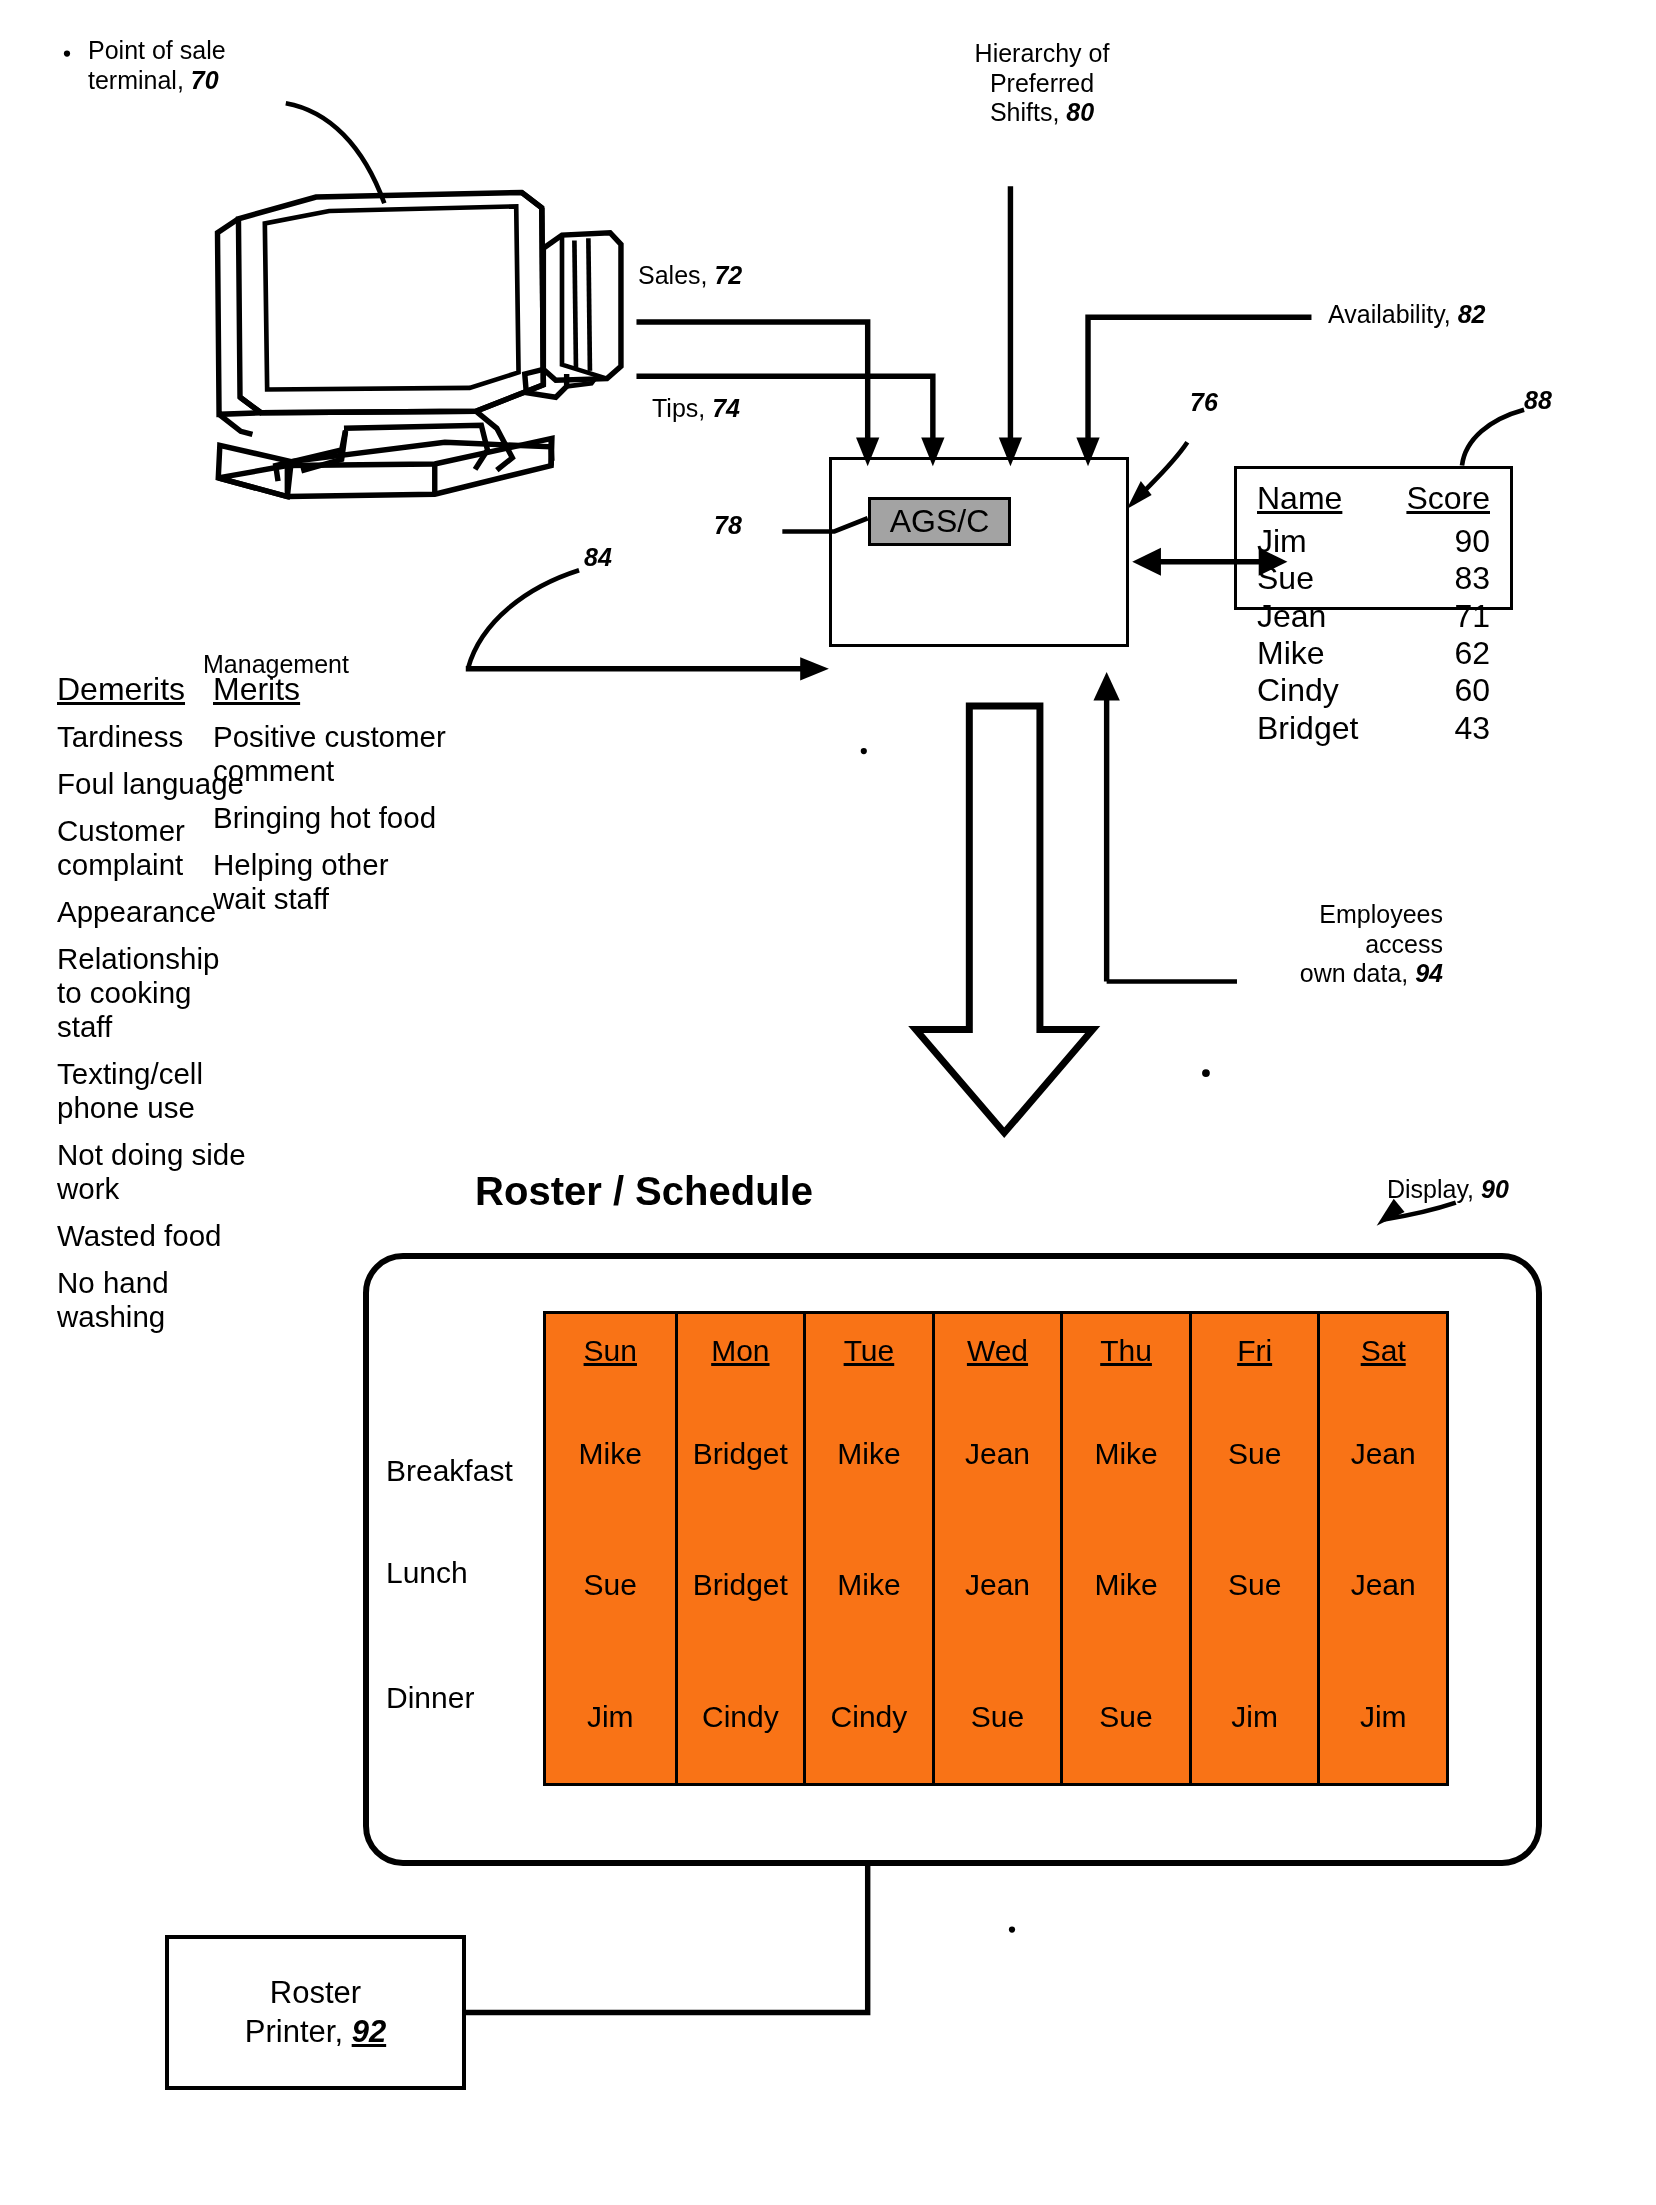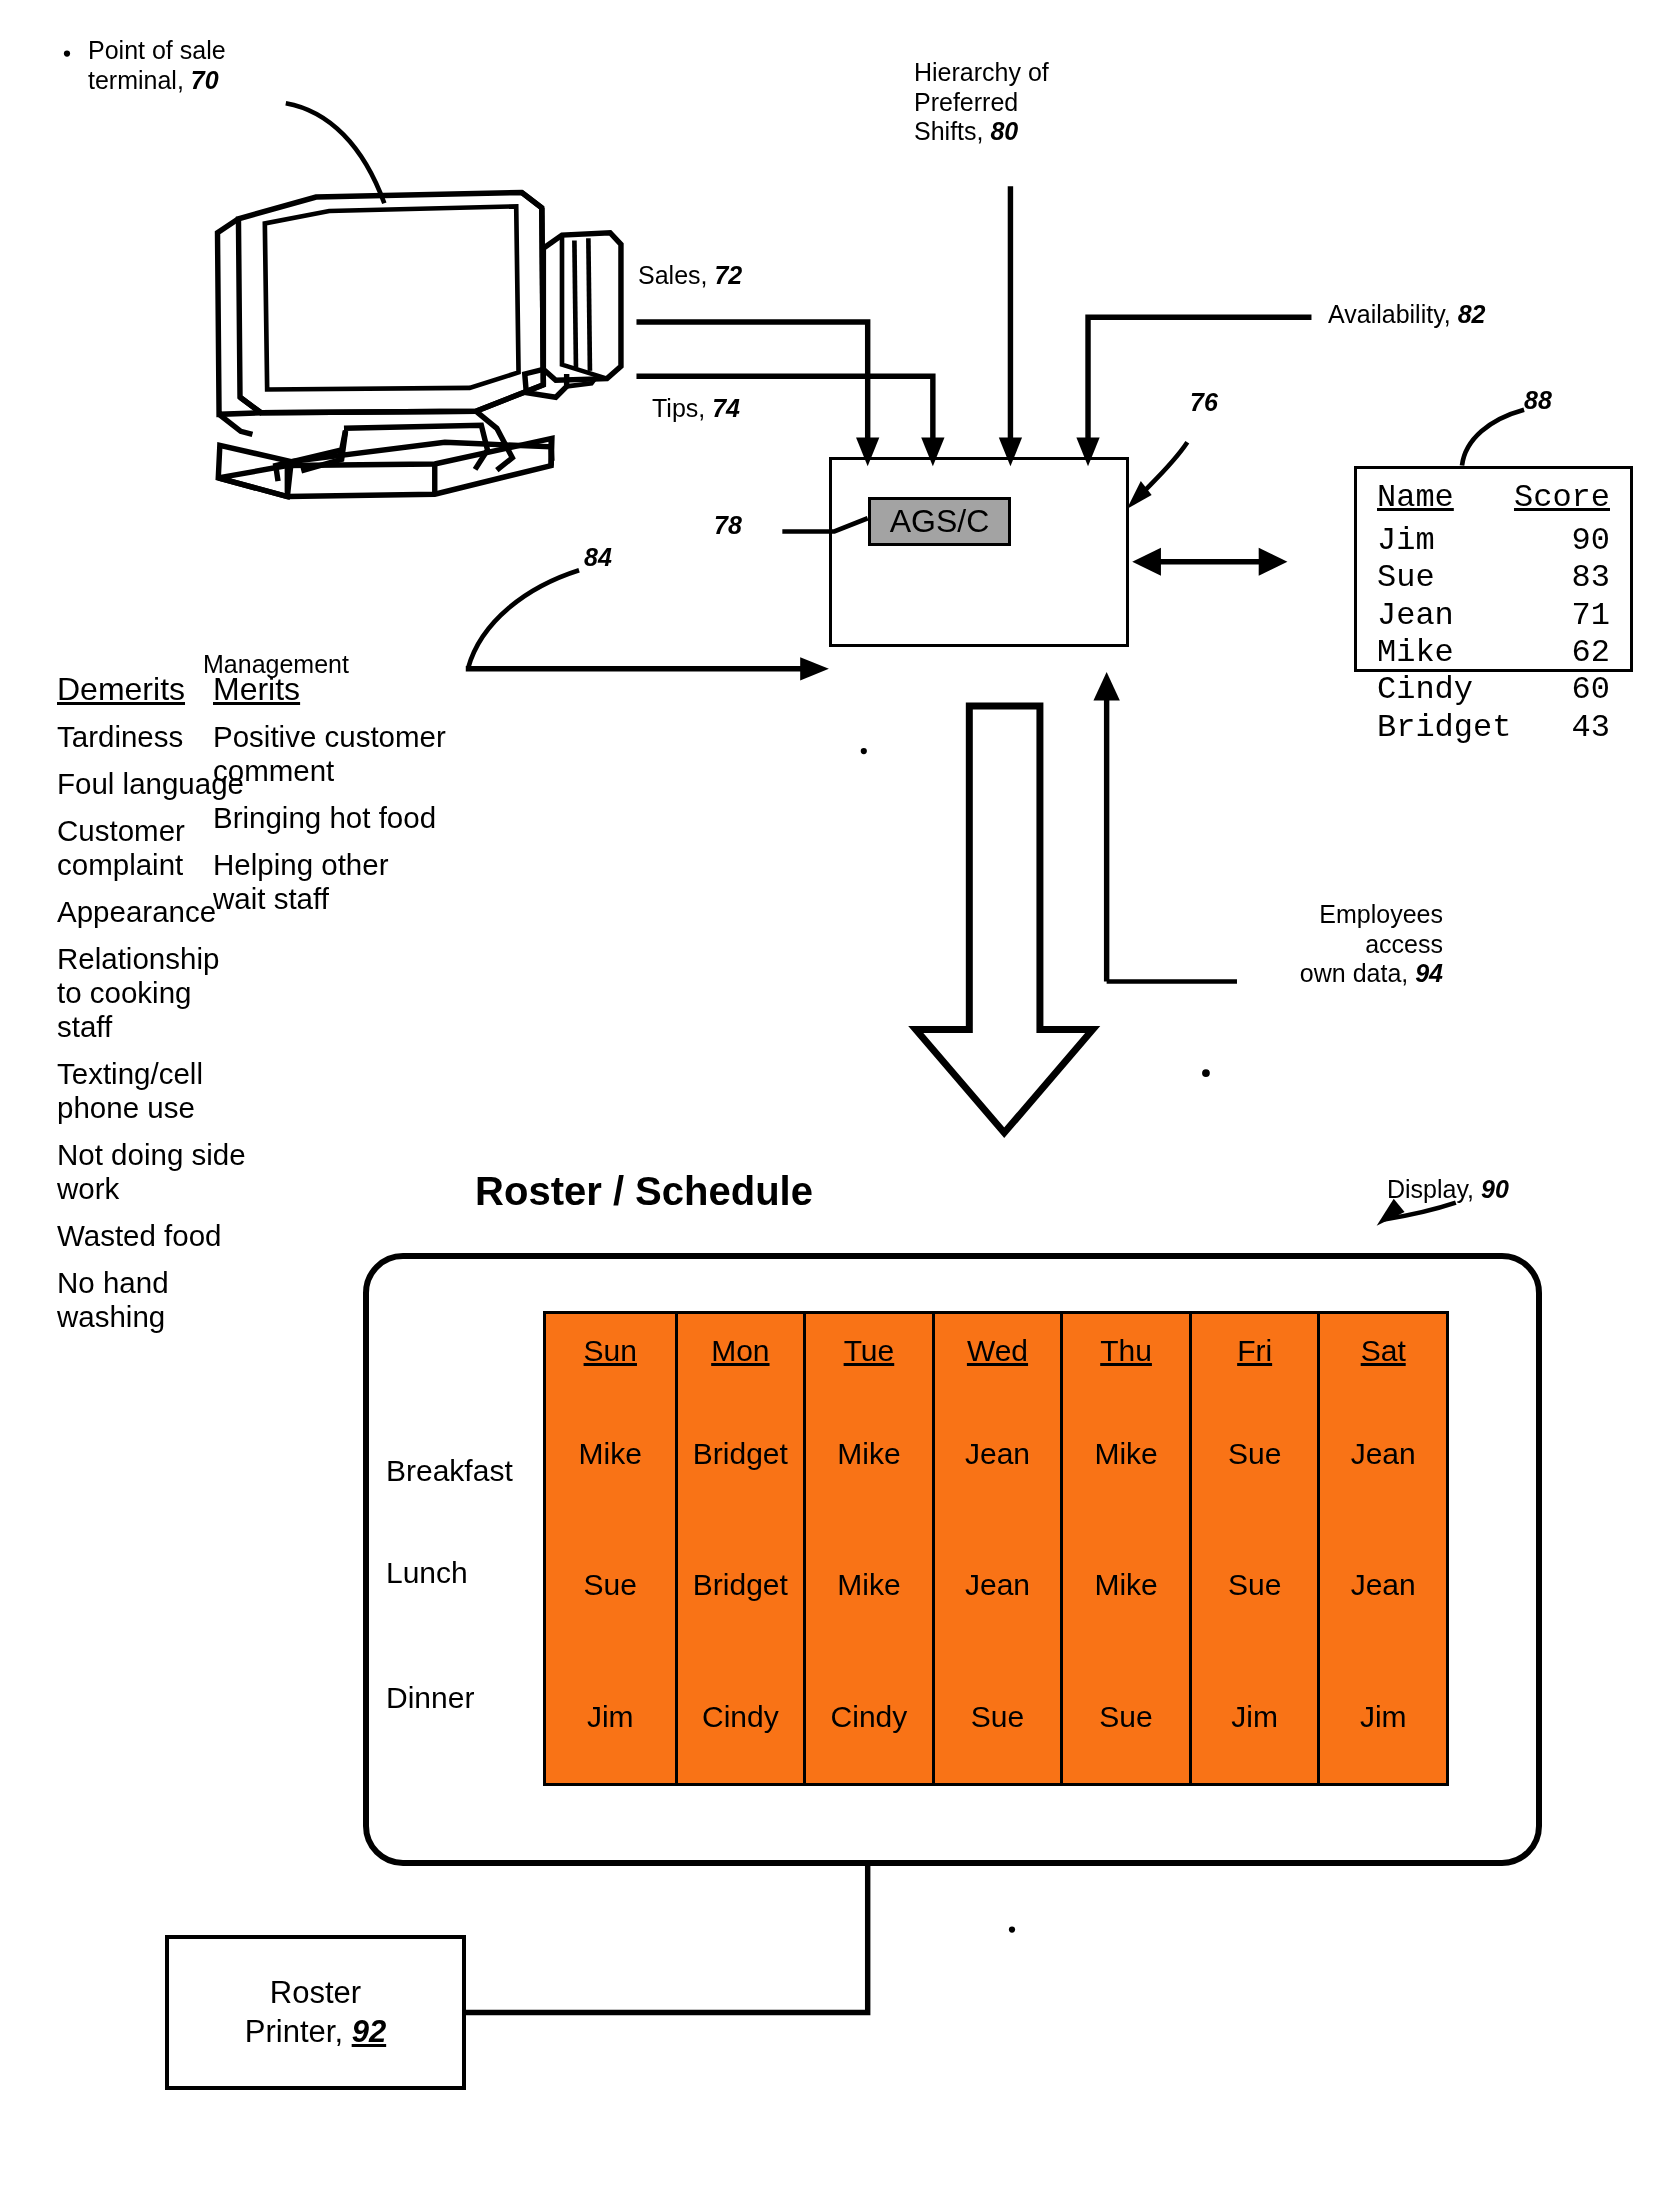--- a/index.html
+++ b/index.html
@@ -47,25 +47,24 @@
     font-size:29.5px;
     display:block;
     margin-bottom:13px;
   }
   .list-col.demerits{ left:57px; top:671px; width:194px; }
   .list-col.merits{ left:213px; top:671px; width:233px; }
 
   
   #score-table{
     position:absolute;
-    left:1354px; top:466px;
-    width:279px; height:206px;
+    left:1234px; top:466px;
+    width:279px; height:144px;
     border:3.9px solid #000;
     box-sizing:border-box;
-    font-family:Liberation Mono, monospace;
   }
   #score-table .rowz{
     display:flex;
     justify-content:space-between;
     padding:0 20px 0 20px;
     font-size:32px;
     line-height:1.0;
   }
   #score-table .hdr span{ text-decoration:underline; }
   #score-table .hdr{ padding-top:13px; padding-bottom:5.4px; }
@@ -278,21 +277,21 @@
       <circle cx="1113" cy="968" r="4" fill="#000" stroke="none"></circle>
       <circle cx="1554" cy="1383" r="5" fill="#000" stroke="none"></circle>
       <circle cx="1304" cy="2487" r="4" fill="#000" stroke="none"></circle>
       <circle cx="1303" cy="1971" r="4" fill="#000" stroke="none"></circle>
     </g>
   </svg>
 
   <div class="lbl t-callout" style="left:88px; top:36px;"><span>Point of sale
 terminal, </span><span class="ref">70</span></div>
 
-  <div class="lbl t-callout" style="left:914px; top:39px; width:256px;margin-top:19px;"><span>Hierarchy of
+  <div class="lbl t-callout" style="left:914px; top:39px; text-align:center; width:256px;"><span>Hierarchy of
 Preferred
 Shifts, </span><span class="ref">80</span></div>
 
   <div class="lbl t-callout" style="left:638px; top:261px;"><span>Sales, </span><span class="ref">72</span></div>
 
   <div class="lbl t-callout" style="left:652px; top:394px;"><span>Tips, </span><span class="ref">74</span></div>
 
   <div class="lbl t-callout" style="left:1328px; top:300px;"><span>Availability, </span><span class="ref">82</span></div>
 
   <div class="lbl t-callout ref" style="left:1190px; top:388px;">76</div>

